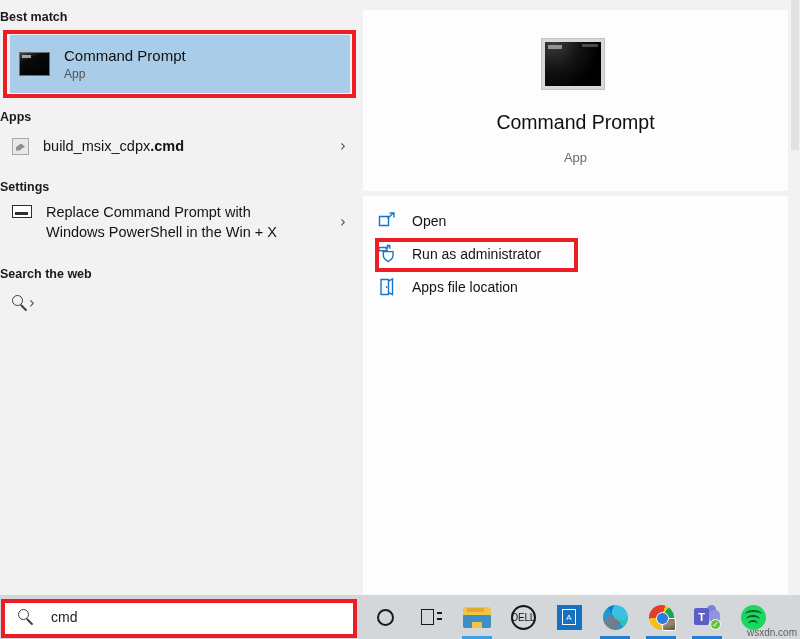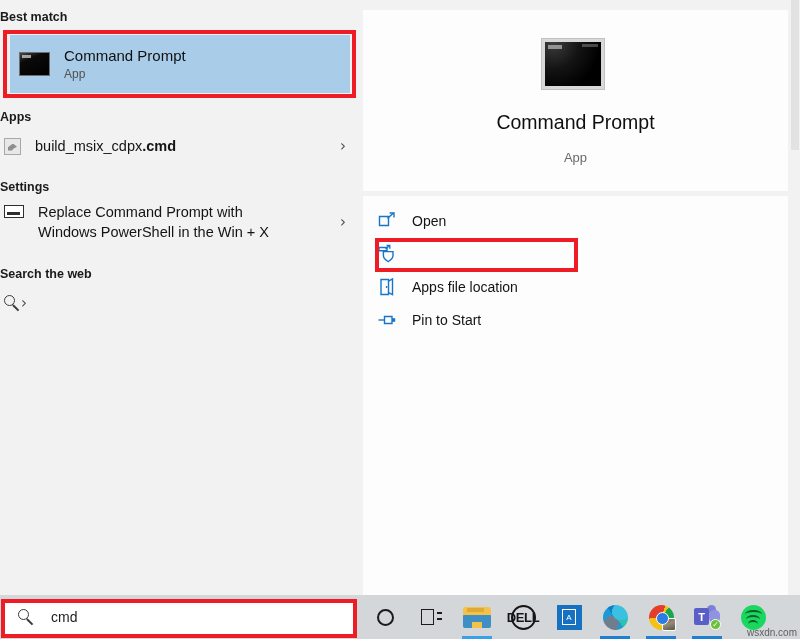--- a/index.html
+++ b/index.html
@@ -53,21 +53,21 @@
     pointer-events: none;
   }
   #red-box-best { left: 3px; top: 30px; width: 353px; height: 68px; }
   #red-box-admin { left: 375px; top: 238px; width: 203px; height: 34px; background: rgba(255,255,255,0); }
   #red-box-search { left: 1px; top: 599px; width: 356px; height: 39px; }
 
   
   .res-row {
     position: absolute; left: 0; width: 358px;
     display: flex; align-items: center;
-    padding-left: 4px; padding-right: 12px;
+    padding-left: 12px; padding-right: 12px;
   }
   #row-apps { top: 131px; height: 30px; }
   #row-settings { top: 200px; height: 46px; align-items: flex-start; padding-top: 3px; }
   #row-web { top: 288px; height: 30px; }
 
   .row-icon { flex: 0 0 auto; display: flex; align-items: center; justify-content: center; }
   .row-label { flex: 1 1 auto; font-size: 14.5px; color: #141414; margin-left: 14px; }
   .row-label .bold { font-weight: bold; }
   .row-sub-inline { color: #6c6c6c; font-weight: normal; }
   .chev {
@@ -236,21 +236,21 @@
     background: #3e8fc4; border-radius: 1px 1px 2px 2px;
   }
   #ico-explorer .notch {
     position: absolute; left: 9px; bottom: 0; width: 10px; height: 6px;
     background: #f3c24b;
   }
   
   #ico-dell {
     width: 25px; height: 25px; border: 2px solid #151515; border-radius: 50%;
     display: flex; align-items: center; justify-content: center;
-    font-size: 13px; font-weight: bold; color: #151515; letter-spacing: -0.3px;
+    font-size: 10px; font-weight: normal; color: #151515; letter-spacing: -0.3px;
   }
   
   #ico-bluetile {
     width: 25px; height: 25px; background: #1672c0;
     display: flex; align-items: center; justify-content: center;
   }
   #ico-bluetile .inner {
     width: 14px; height: 16px; border: 1.6px solid #ffffff;
     font-size: 8px; color: #fff; display: flex; align-items: center; justify-content: center;
   }
@@ -400,43 +400,34 @@
 
       <div class="action-row">
         <span class="act-ico">
           <svg width="20" height="20" viewBox="0 0 20 20">
             <path d="M2.0 3.5 h8 v3.2 h-8 z" fill="none" stroke="#1874c6" stroke-width="1.4"></path>
             <path d="M8.5 5.0 L12.5 1.5" fill="none" stroke="#1874c6" stroke-width="1.3"></path>
             <path d="M9.6 1.5 h3.2 v3.2" fill="none" stroke="#1874c6" stroke-width="1.3"></path>
             <path d="M6.4 7.6 h9.6 v4.0 c0 3.4 -3.4 5.2 -4.8 6.0 c-1.4 -0.8 -4.8 -2.6 -4.8 -6.0 z" fill="#ffffff" stroke="#1874c6" stroke-width="1.4"></path>
           </svg>
         </span>
+        <span class="action-label">Run as administrator</span>
       </div>
 
       <div class="action-row">
         <span class="act-ico">
           <svg width="20" height="20" viewBox="0 0 20 20">
             <path d="M4.0 2.5 h7.5 v15 h-7.5 z" fill="none" stroke="#1874c6" stroke-width="1.4"></path>
             <path d="M11.5 4.2 L15.5 2.0 v15.6 L11.5 15.6" fill="none" stroke="#1874c6" stroke-width="1.4"></path>
             <circle cx="9.6" cy="10" r="0.9" fill="#1874c6"></circle>
           </svg>
         </span>
         <span class="action-label">Apps file location</span>
       </div>
 
-      <div class="action-row">
-        <span class="act-ico">
-          <svg width="20" height="20" viewBox="0 0 20 20">
-            <path d="M7.5 6.5 h7.5 v7 h-7.5 z" fill="none" stroke="#1874c6" stroke-width="1.4"></path>
-            <path d="M1.5 10 h6" fill="none" stroke="#1874c6" stroke-width="1.4"></path>
-            <path d="M15 8.2 h3.2 v3.6 h-3.2 z" fill="#1874c6"></path>
-          </svg>
-        </span>
-        <span class="action-label">Pin to Start</span>
-      </div>
 
     </div>
 
   </div>
   <div id="right-rail-thumb"></div>
 
   <div class="red-box" id="red-box-best"></div>
   <div class="red-box" id="red-box-admin"></div>
 
   <div id="taskbar">

